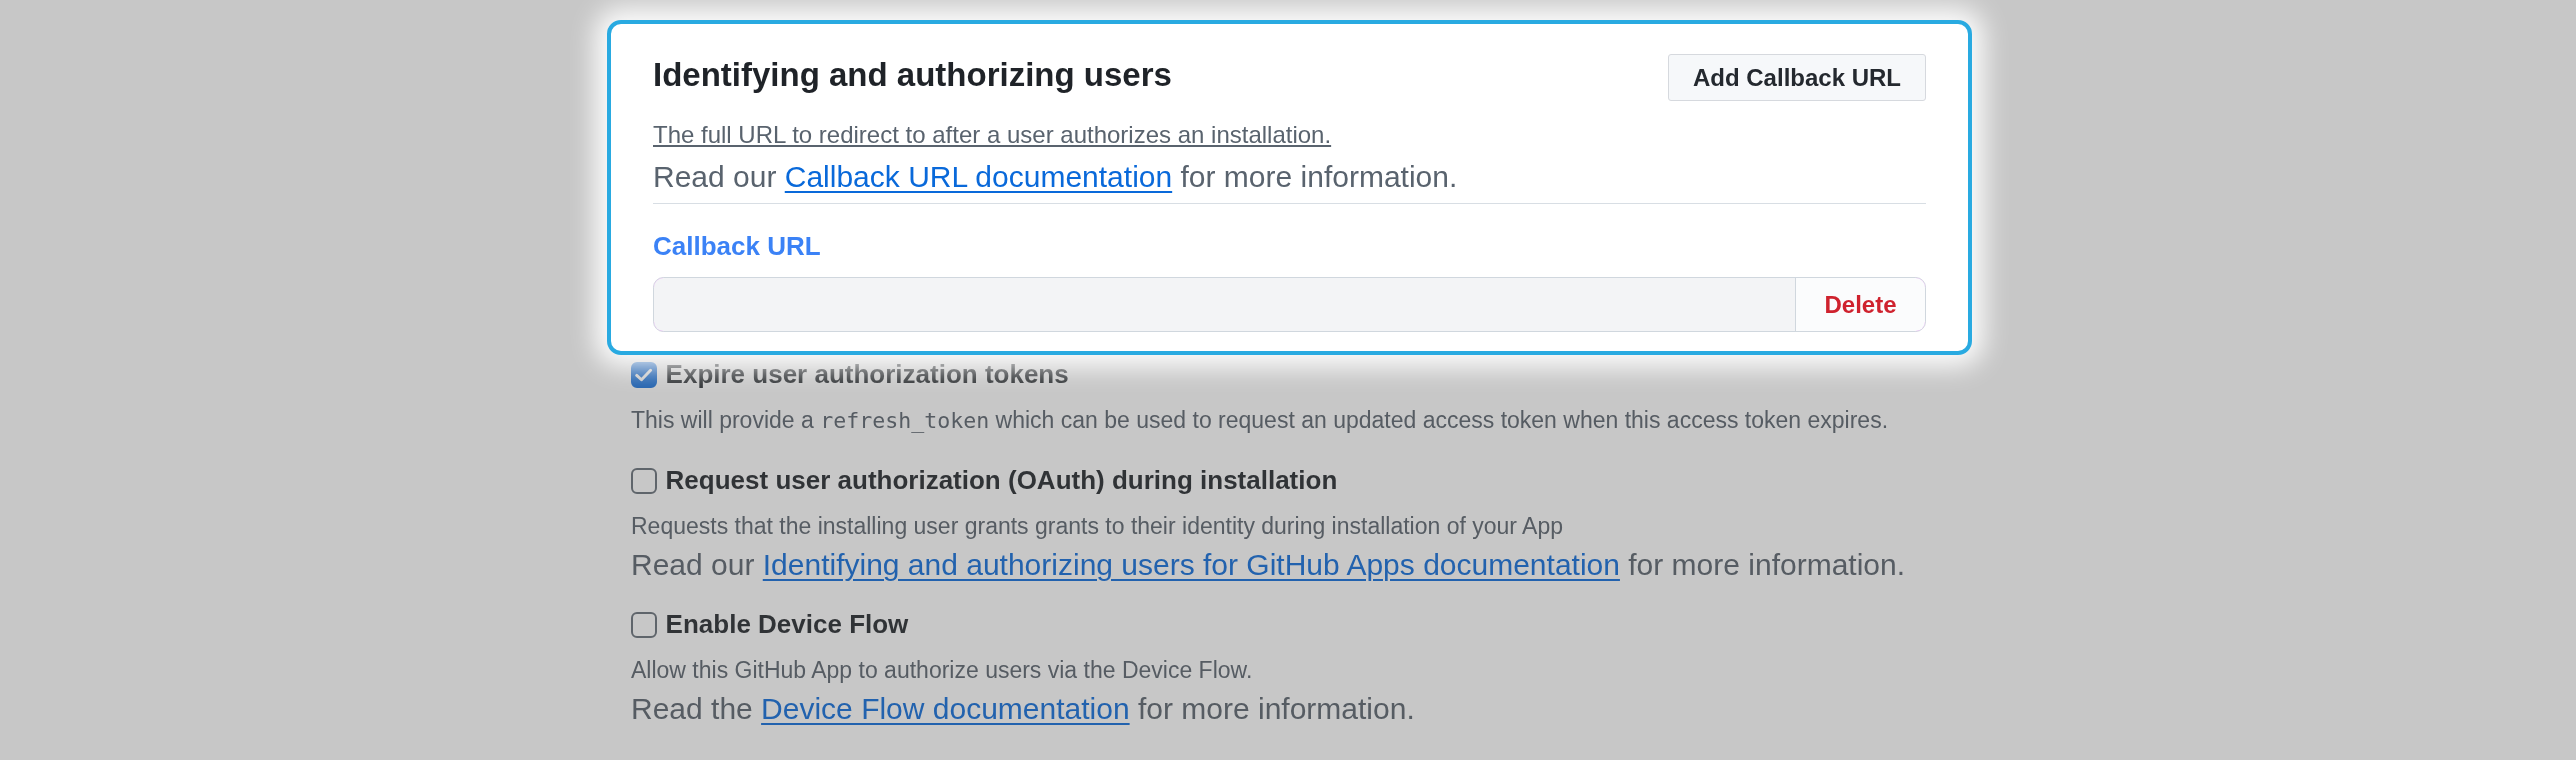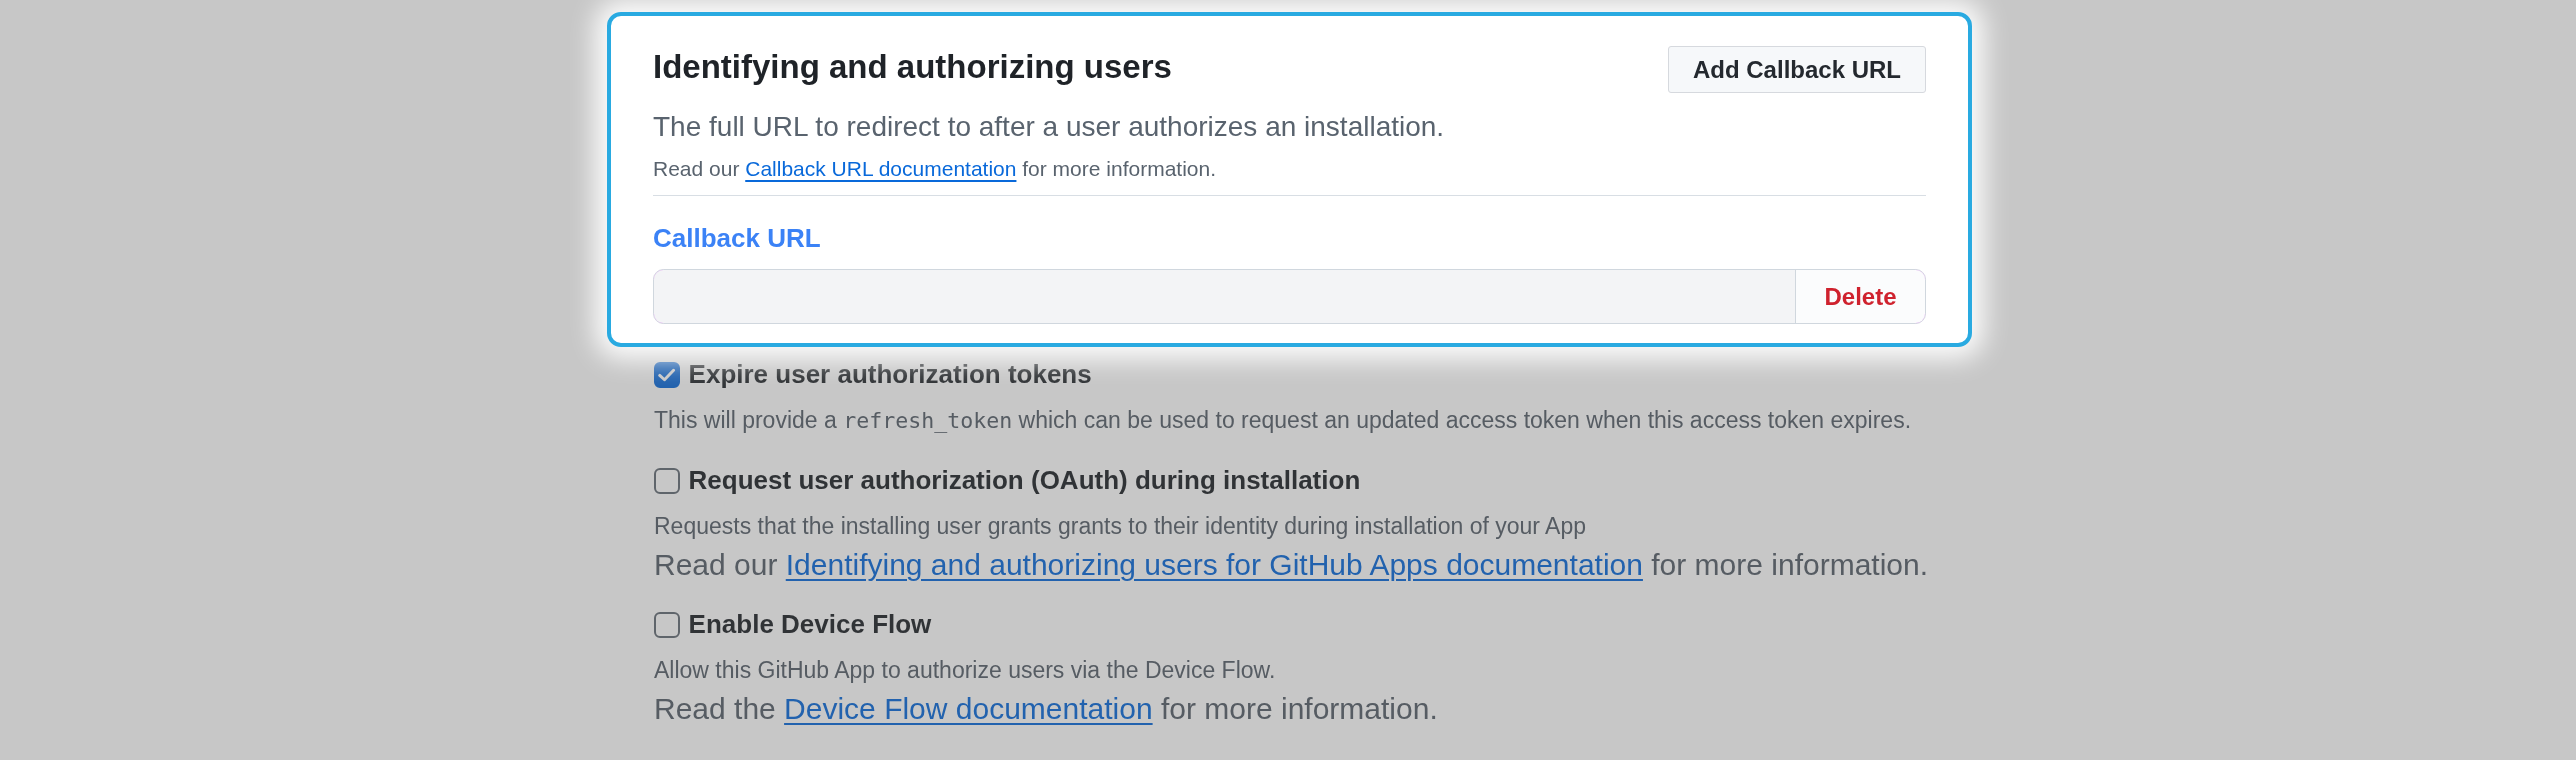--- a/index.html
+++ b/index.html
@@ -16,21 +16,21 @@
     position: absolute; inset: 0;
     background: rgba(85,85,85,0.33);
     z-index: 5;
     pointer-events: none;
   }
 
   a { color: #0969da; text-decoration: underline; text-underline-offset: 4.3px; text-decoration-thickness: 1.7px; cursor: pointer; }
 
   
   .card {
-    position: absolute; left: 607px; top: 12px; width: 1365px;
+    position: absolute; left: 607px; top: 20px; width: 1365px;
     background: #ffffff;
     border: 4.3px solid #29aae1;
     border-radius: 14px;
     padding: 30px 42px 19px 42px;
     z-index: 10;
     box-shadow: 0 0 26px 12px rgba(255,255,255,0.95);
   }
   .card-header { display: flex; justify-content: space-between; align-items: flex-start; }
   .card-title {
     font-size: 33px; font-weight: 600; color: #1f2328; line-height: 41px;
@@ -41,25 +41,25 @@
     background: #f6f8fa;
     border: 1.7px solid #d6d9de;
     border-radius: 3px;
     padding: 8.6px 24px;
     line-height: 28px;
     cursor: pointer;
     white-space: nowrap;
   }
   .card-sub {
     margin-top: 18px;
-    font-size: 28px; color: #59636e; line-height: 31px;
+    font-size: 24px; color: #59636e; line-height: 31px; text-decoration: underline;
   }
   .docs-line {
     margin-top: 12px;
-    font-size: 21px; color: #59636e; line-height: 29px;
+    font-size: 30px; color: #59636e; line-height: 29px;
   }
   .card hr {
     border: none; border-top: 1.7px solid #d8dee4;
     margin: 12px 0 0 0;
   }
   .field-label {
     margin-top: 26px;
     font-size: 26px; font-weight: 600; color: #3b82f6; line-height: 33px;
   }
   .input-group {
@@ -84,21 +84,21 @@
     border: none;
     border-left: 1.7px solid #d0d7de;
     color: #cf222e;
     font-family: "Liberation Sans", sans-serif;
     font-size: 24px; font-weight: 600;
     cursor: pointer;
   }
 
   
   .options {
-    position: absolute; left: 654px; top: 358px; width: 1313px;
+    position: absolute; left: 631px; top: 358px; width: 1313px;
     z-index: 1;
   }
   .option + .option { margin-top: 28px; }
   .option-head { display: flex; align-items: flex-start; gap: 8.6px; cursor: pointer; }
   .checkbox {
     width: 26px; height: 26px; flex: none;
     margin-top: 3.5px;
     border: 2.6px solid #656d76;
     border-radius: 6px;
     background: #ffffff;

